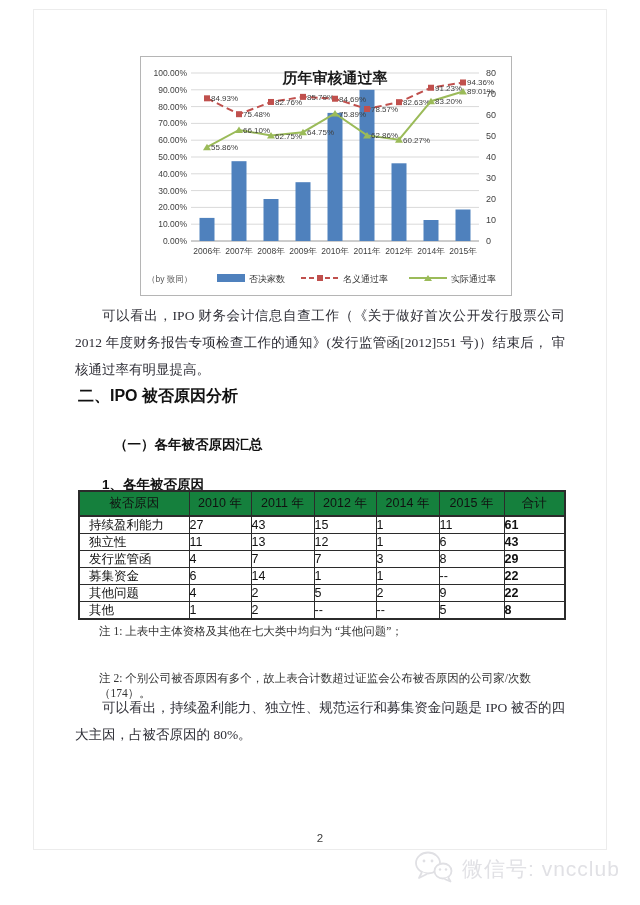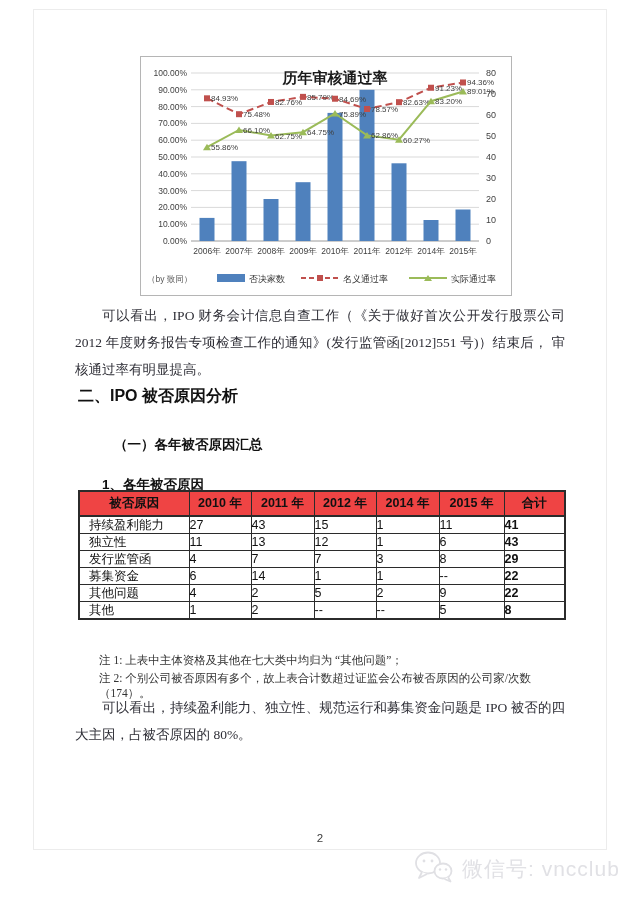--- a/index.html
+++ b/index.html
@@ -35,35 +35,35 @@
     position:absolute;left:102px;top:476px;margin:0;
     font-size:13.5px;font-weight:700;color:#111;
   }
   .doc-table{
     position:absolute;left:78px;top:490px;width:486px;
     border-collapse:collapse;table-layout:fixed;
     font-family:"Liberation Sans","DejaVu Sans",sans-serif;
     font-size:12.5px;color:#111;border:2px solid #2b2b2b;
   }
   .doc-table th{
-    background:#ef4444;border:1px solid #2b2b2b;border-bottom:2px solid #2b2b2b;
-    font-weight:700;padding:3px 0;
+    background:#15803d;border:1px solid #2b2b2b;border-bottom:2px solid #2b2b2b;
+    font-weight:400;padding:3px 0;
   }
   .doc-table td{
     border:1px solid #2b2b2b;text-align:left;padding:1px 0;
     height:14px;line-height:14px;
   }
   .doc-table td:first-child{text-align:left;padding-left:9px;}
   .doc-table td:last-child{font-weight:700;}
   .note{
     position:absolute;left:99px;width:470px;margin:0;
     font-family:"Liberation Serif","DejaVu Serif",serif;
     font-size:11.5px;color:#333;line-height:15px;
   }
-  #note-1{top:653px;}
+  #note-1{top:624px;}
   #note-2{top:671px;}
   .page-number{
     position:absolute;left:0;top:832px;width:640px;text-align:center;
     font-size:11.5px;color:#3c3c3c;
   }
   .watermark{
     position:absolute;left:414px;top:850px;display:flex;align-items:center;gap:8px;
   }
   .watermark-text{
     font-size:21px;color:#e1e1e5;letter-spacing:1px;white-space:nowrap;
@@ -210,21 +210,21 @@
       </tr>
     </thead>
   <tbody>
       <tr>
         <td>持续盈利能力</td>
         <td>27</td>
         <td>43</td>
         <td>15</td>
         <td>1</td>
         <td>11</td>
-        <td>41</td>
+        <td>61</td>
       </tr>
       <tr>
         <td>独立性</td>
         <td>11</td>
         <td>13</td>
         <td>12</td>
         <td>1</td>
         <td>6</td>
         <td>43</td>
       </tr>

